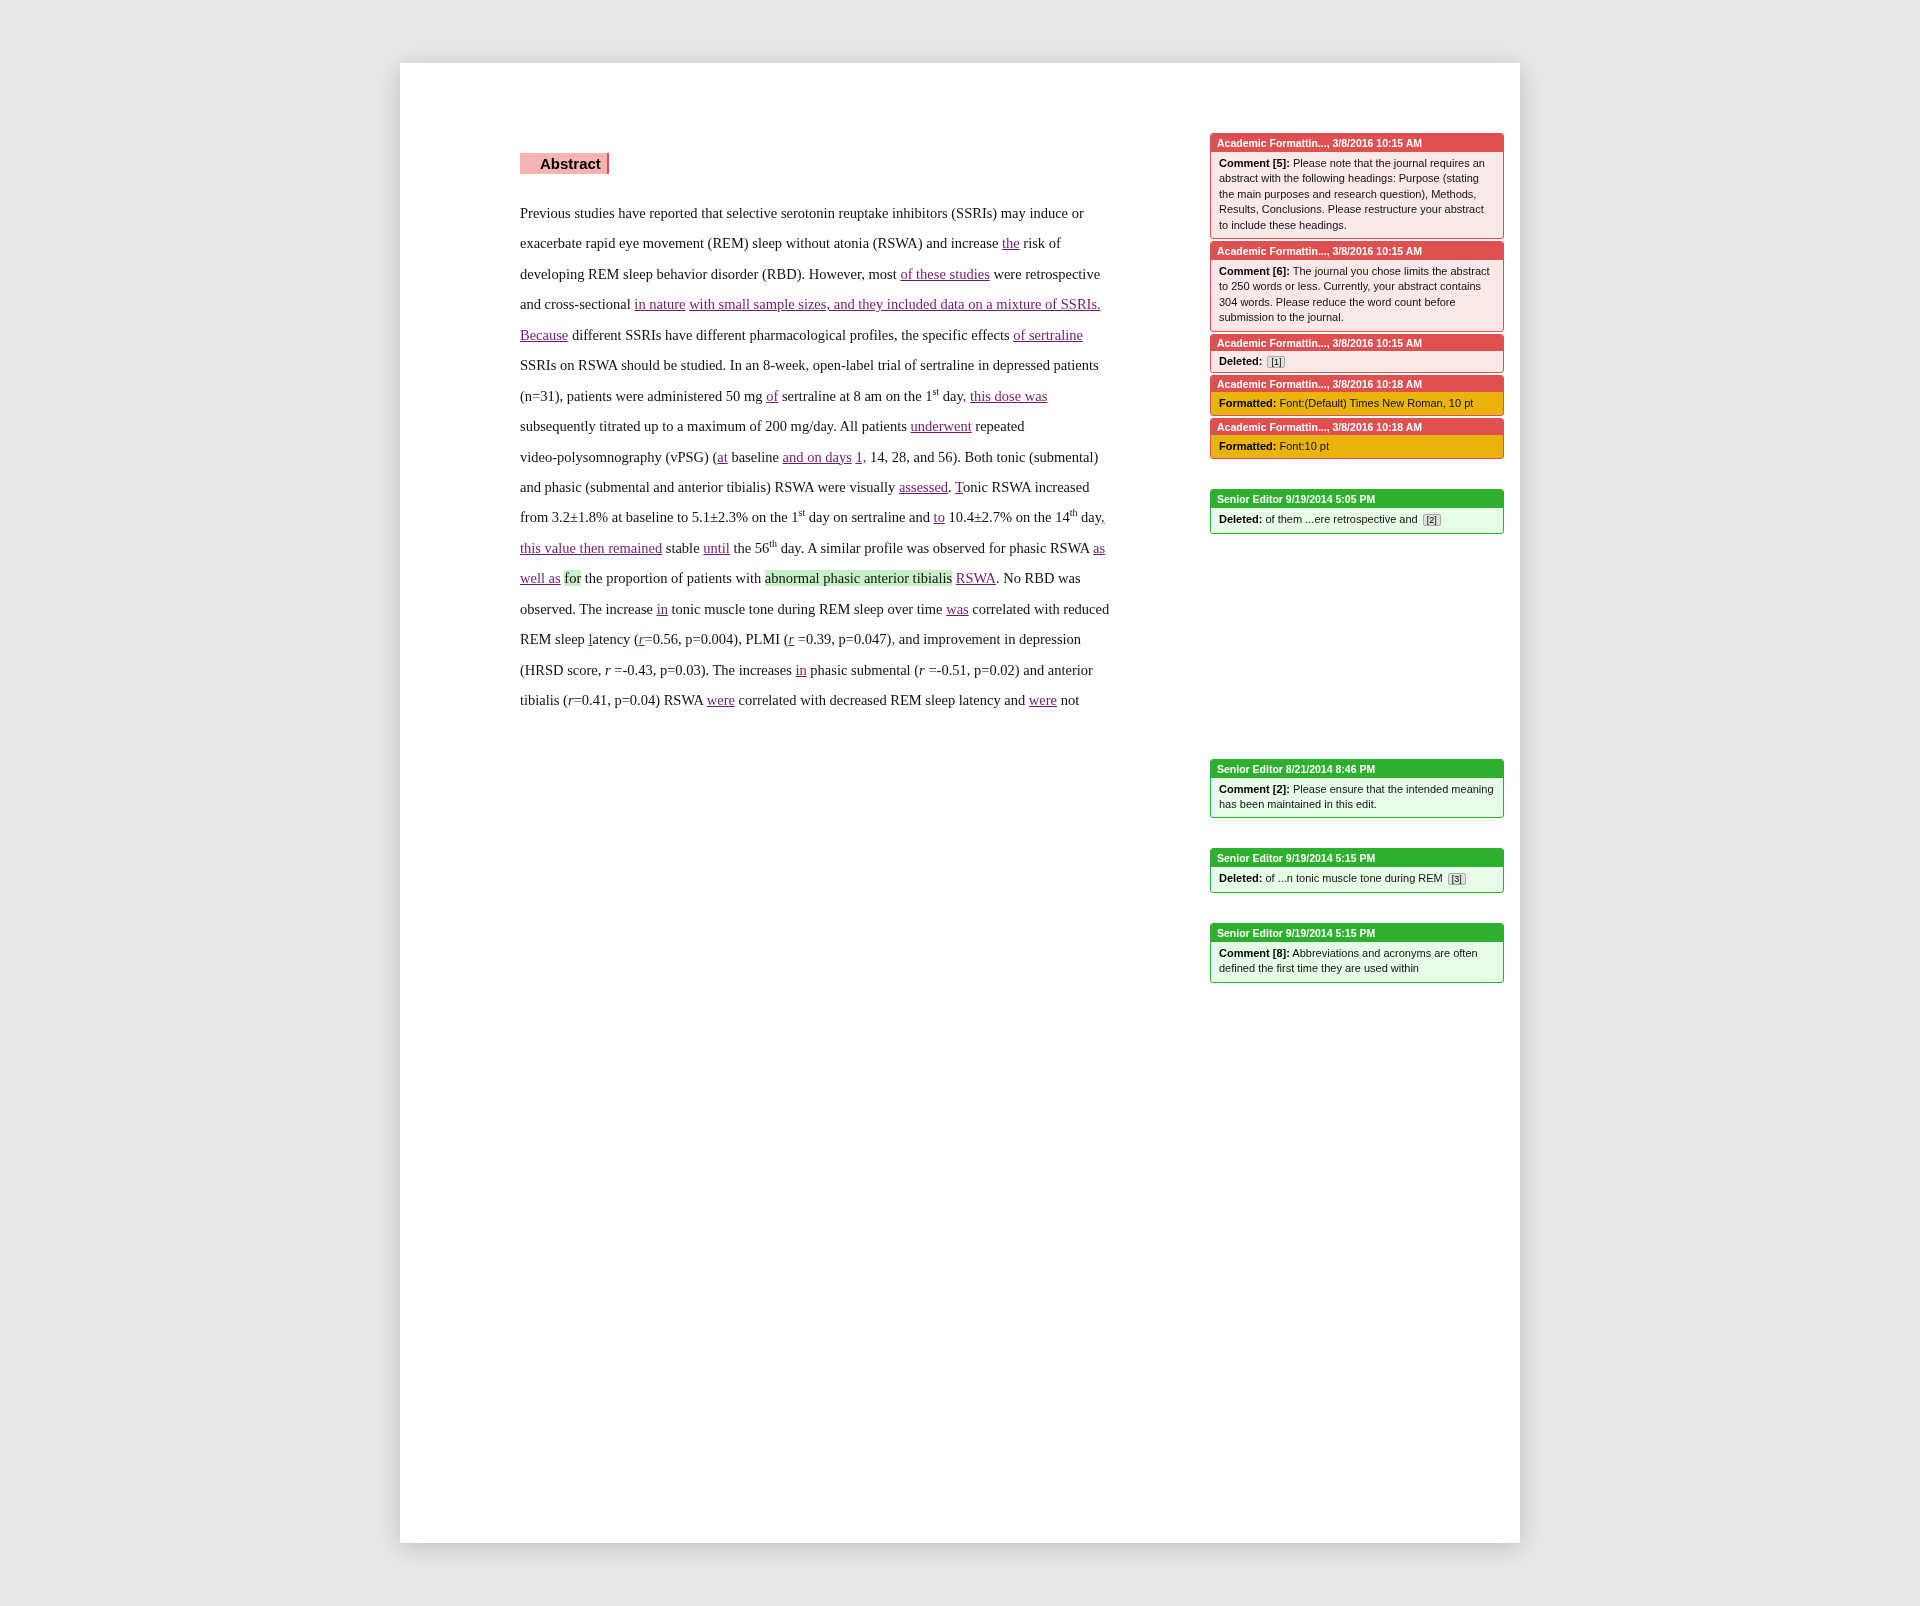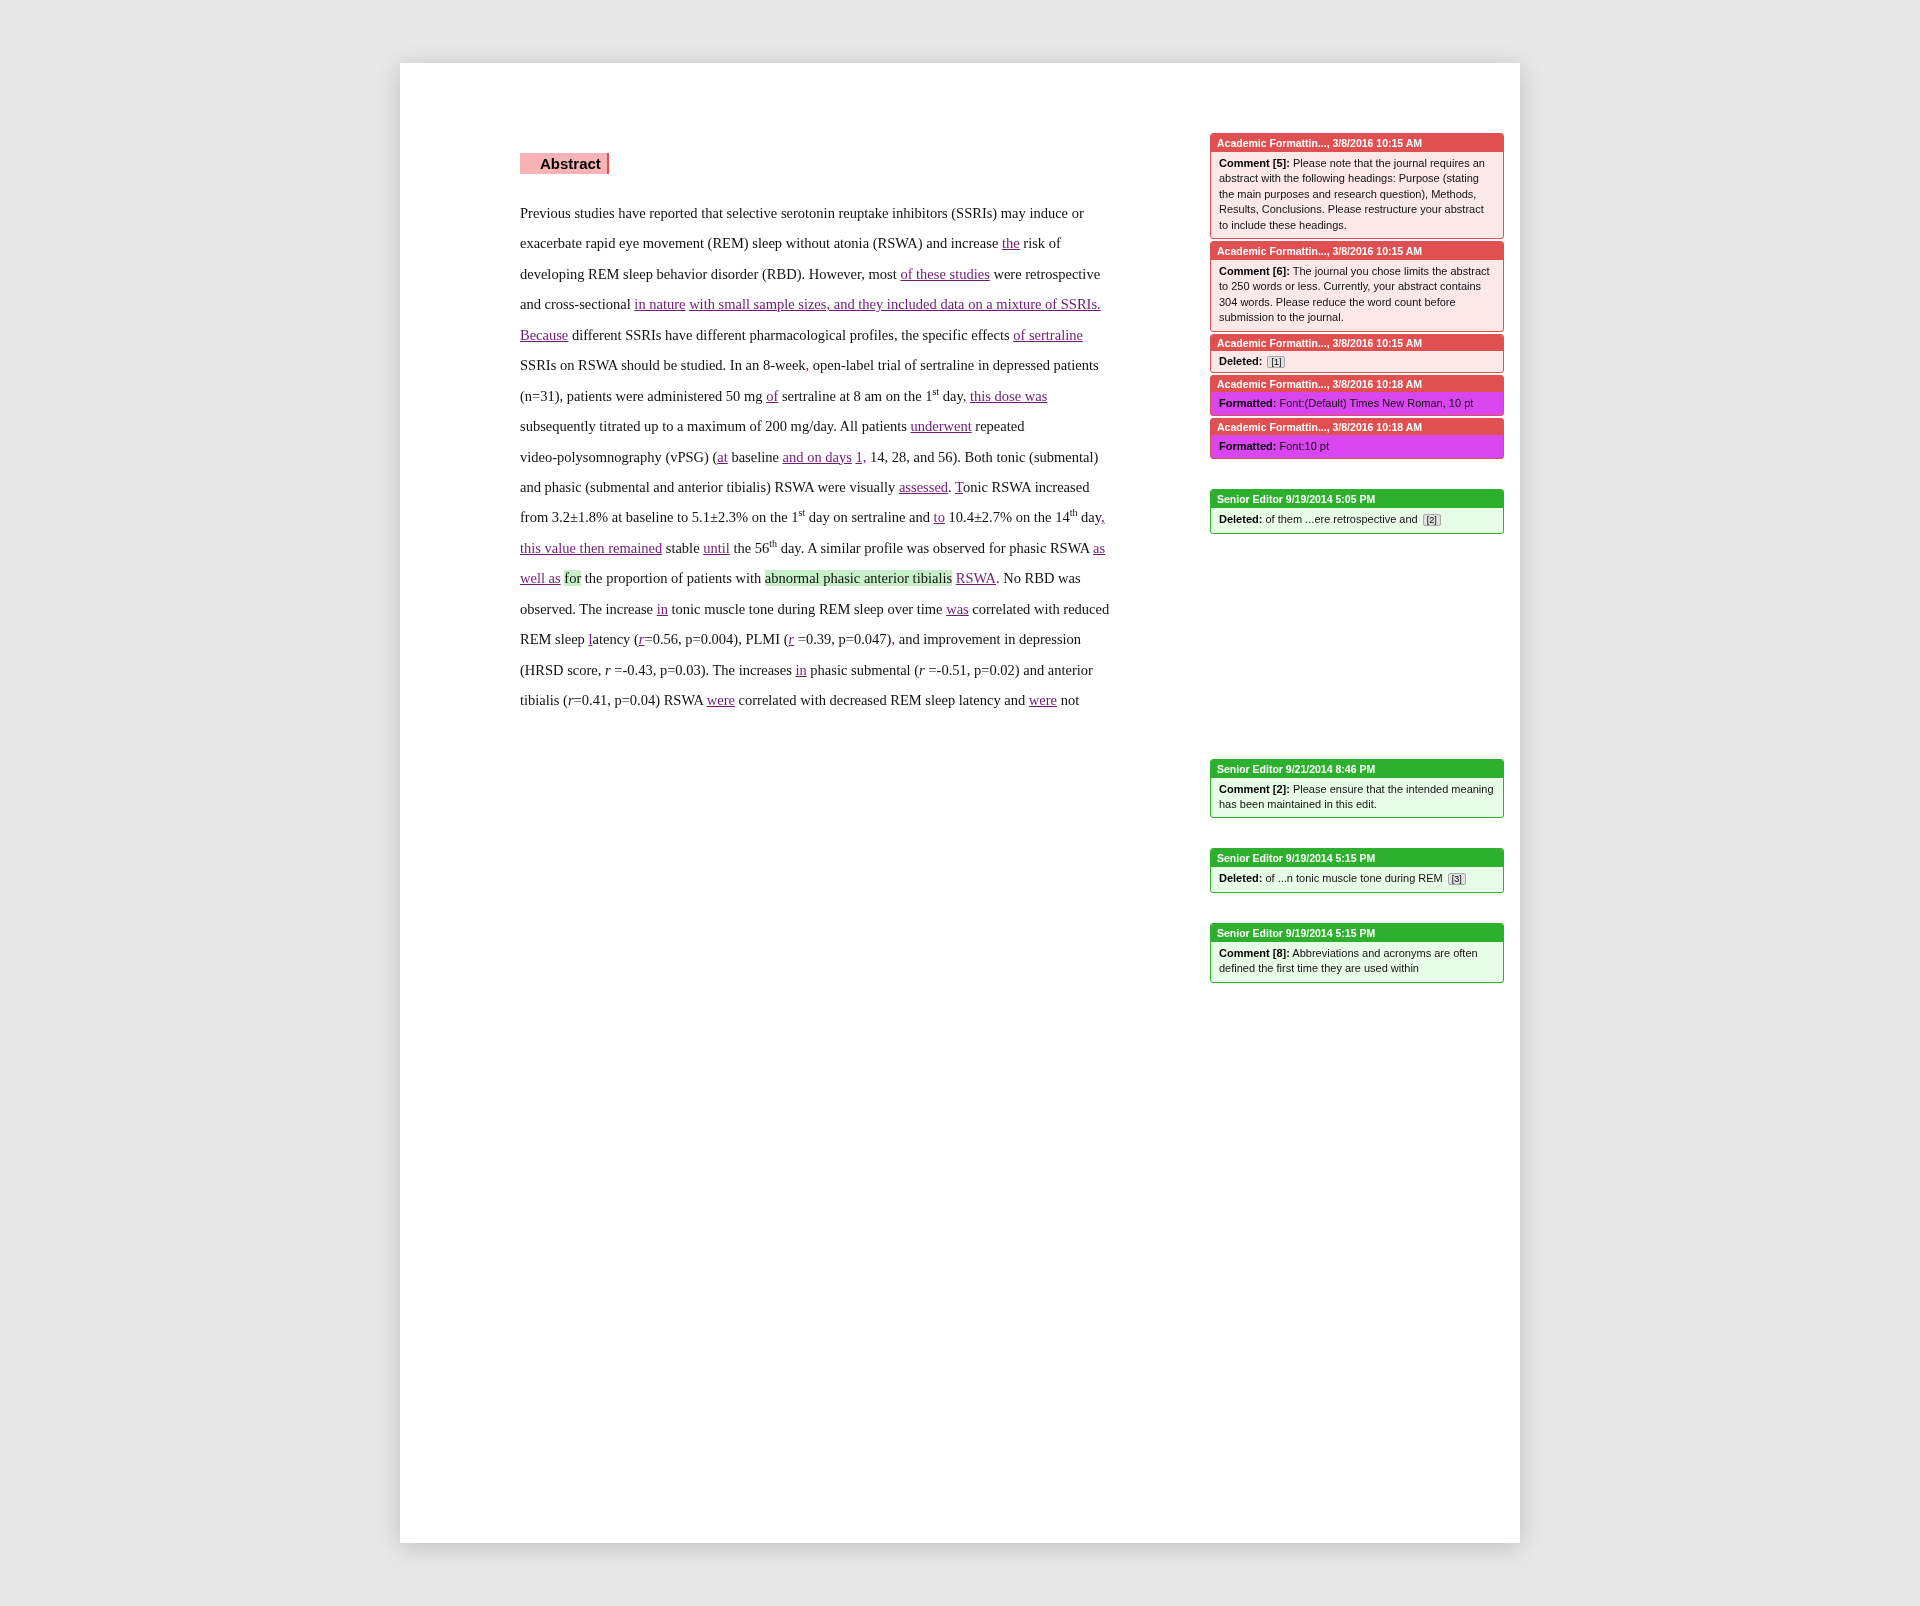--- a/index.html
+++ b/index.html
@@ -113,21 +113,21 @@
       font-weight: bold;
       color: #fff;
       background: #e05050;
       padding: 2px 6px;
       border-radius: 2px 2px 0 0;
       margin: -4px -8px 4px -8px;
     }
     .formatted-block {
       font-family: Arial, sans-serif;
       font-size: 11px;
-      background: #d946ef;
+      background: #eab308;
       border: 1px solid #e05050;
       border-radius: 3px;
       padding: 4px 8px;
       margin-bottom: 2px;
     }
     .formatted-header {
       font-size: 10.5px;
       font-weight: bold;
       color: #fff;
       background: #e05050;
@@ -252,21 +252,21 @@
     <div class="comment-block comment-green">
       <div class="comment-header">Senior Editor 9/19/2014 5:05 PM</div>
       <span class="comment-label">Deleted:</span>
       <span class="comment-body">of them ...ere retrospective and</span>
       <span class="ellipsis-ref">[2]</span>
     </div>
 
     <div style="height: 195px;"></div>
 
     <div class="comment-block comment-green">
-      <div class="comment-header">Senior Editor 9/21/2014 8:46 PM</div>
+      <div class="comment-header">Senior Editor 8/21/2014 8:46 PM</div>
       <span class="comment-label">Comment [2]:</span>
       <span class="comment-body">Please ensure that the intended meaning has been maintained in this edit.</span>
     </div>
 
     <div class="comment-block comment-green">
       <div class="comment-header">Senior Editor 9/19/2014 5:15 PM</div>
       <span class="comment-label">Deleted:</span>
       <span class="comment-body">of ...n tonic muscle tone during REM</span>
       <span class="ellipsis-ref">[3]</span>
     </div>

